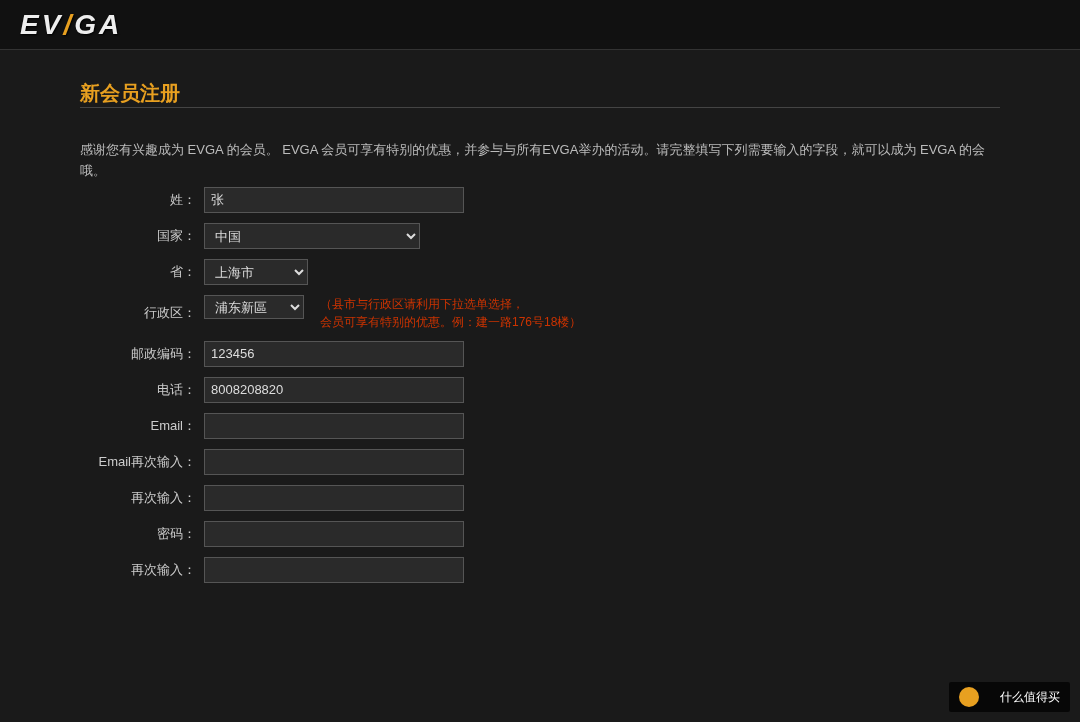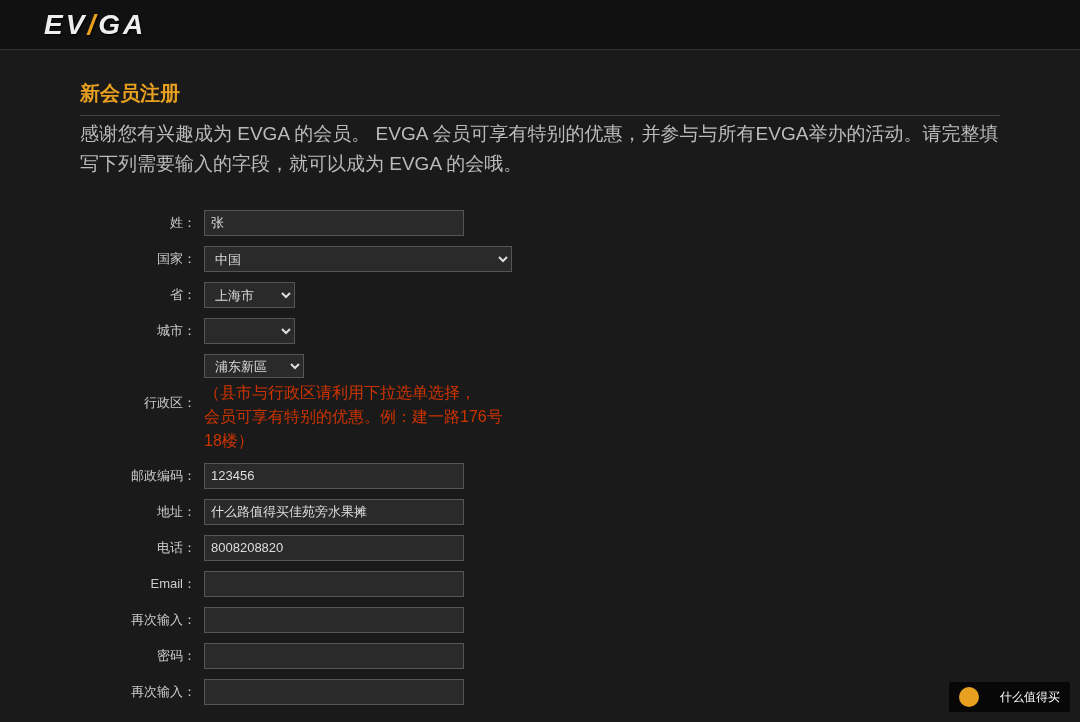--- a/index.html
+++ b/index.html
@@ -23,28 +23,27 @@
     }
 
     
     #main {
       padding: 30px 80px;
     }
     .page-title {
       color: #e8a020;
       font-size: 20px;
       font-weight: bold;
-      margin-bottom: 3px;
-      padding-bottom: 8px;
+      margin-bottom: 32px;
+      padding-bottom: 0;
       border-bottom: 1px solid #444;
     }
     .intro-text {
       color: #bbb;
-      font-size: 19px;
-      margin-bottom: 25px;
+      font-size: 13px;
       line-height: 1.6;
     }
 
     
     .form-table {
       width: 100%;
       border-collapse: collapse;
     }
     .form-table tr {
       margin-bottom: 8px;
@@ -72,47 +71,46 @@
       width: 260px;
       height: 26px;
       font-family: "Microsoft YaHei", Arial, sans-serif;
     }
     .form-select {
       background: #2a2a2a;
       border: 1px solid #555;
       color: #ddd;
       padding: 4px 6px;
       font-size: 13px;
-      width: 308px;
+      width: 216px;
       height: 26px;
       font-family: "Microsoft YaHei", Arial, sans-serif;
       cursor: pointer;
       appearance: auto;
     }
     .form-select-small {
-      width: 91px;
+      width: 104px;
     }
     .district-container {
       display: flex;
-      flex-direction: column;
-      gap: 3px;
+      gap: 16px;
     }
     .district-select {
       background: #2a2a2a;
       border: 1px solid #555;
       color: #ddd;
       padding: 3px 6px;
       font-size: 13px;
       width: 100px;
       height: 24px;
       font-family: "Microsoft YaHei", Arial, sans-serif;
     }
     .district-hint {
       color: #cc3300;
-      font-size: 16px;
+      font-size: 12px;
       line-height: 1.5;
       max-width: 300px;
     }
 
     
     #watermark {
       position: fixed;
       bottom: 10px;
       right: 10px;
       background: rgba(0,0,0,0.7);
@@ -133,21 +131,20 @@
     }
 
     
     .logo-text {
       color: #eee;
       font-size: 28px;
       font-weight: 900;
       font-style: italic;
       letter-spacing: 3px;
       text-shadow: 1px 1px 2px #000;
-      margin-left: 24px;
     }
     .logo-slash {
       color: #e8a020;
     }
   </style>
 </head>
 <body>
 
 <div id="header">
   <div class="logo-text">
@@ -173,28 +170,20 @@
         <select class="form-select">
           <option>中国</option>
         </select>
       </td>
     </tr>
     <tr>
       <td class="label-cell">省：</td>
       <td class="input-cell">
         <select class="form-select form-select-small">
           <option>上海市</option>
-        </select>
-      </td>
-    </tr>
-    <tr>
-      <td class="label-cell">城市：</td>
-      <td class="input-cell">
-        <select class="form-select form-select-small">
-          <option></option>
         </select>
       </td>
     </tr>
     <tr>
       <td class="label-cell">行政区：</td>
       <td class="input-cell">
         <div class="district-container">
           <select class="district-select">
             <option>浦东新區</option>
           </select>
@@ -205,33 +194,33 @@
         </div>
       </td>
     </tr>
     <tr>
       <td class="label-cell">邮政编码：</td>
       <td class="input-cell">
         <input type="text" class="form-input" value="123456" style="">
       </td>
     </tr>
     <tr>
-      <td class="label-cell">地址：</td>
-      <td class="input-cell">
-        <input type="text" class="form-input" value="什么路值得买佳苑旁水果摊" style="">
-      </td>
-    </tr>
-    <tr>
       <td class="label-cell">电话：</td>
       <td class="input-cell">
         <input type="text" class="form-input" value="8008208820" style="">
       </td>
     </tr>
     <tr>
       <td class="label-cell">Email：</td>
+      <td class="input-cell">
+        <input type="text" class="form-input" value="" style="">
+      </td>
+    </tr>
+    <tr>
+      <td class="label-cell">Email再次输入：</td>
       <td class="input-cell">
         <input type="text" class="form-input" value="" style="">
       </td>
     </tr>
     <tr>
       <td class="label-cell">再次输入：</td>
       <td class="input-cell">
         <input type="text" class="form-input" value="" style="">
       </td>
     </tr>

